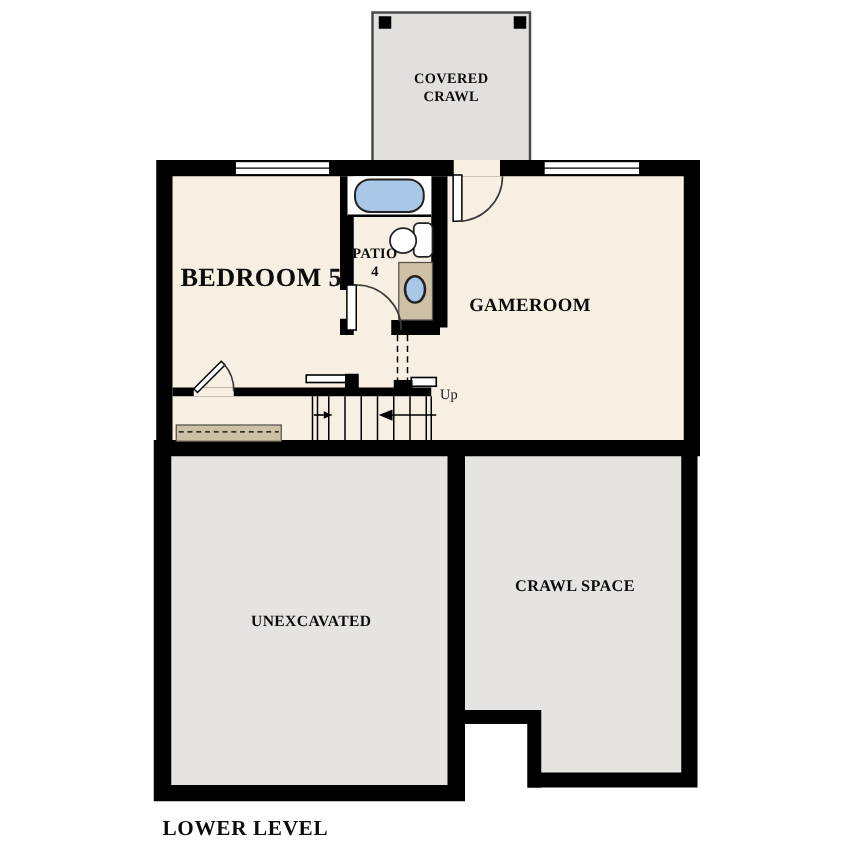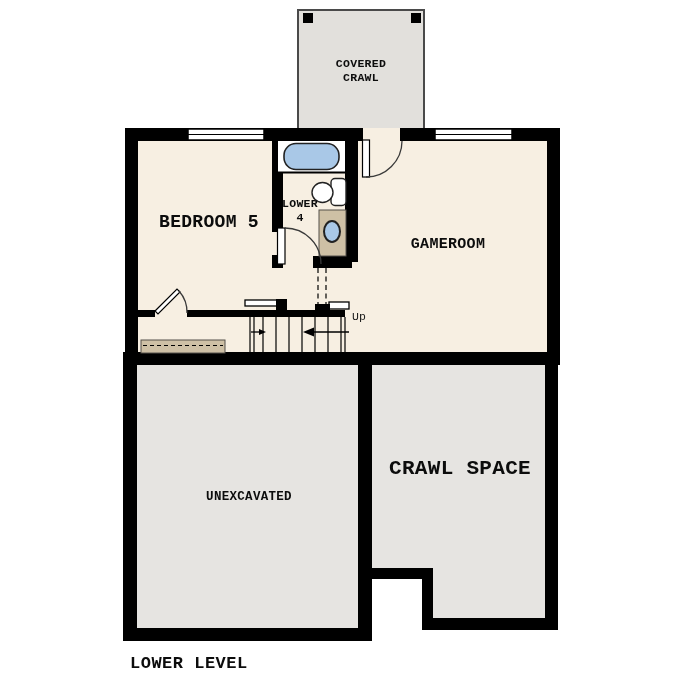--- a/index.html
+++ b/index.html
@@ -1,18 +1,18 @@
 <!DOCTYPE html>
 <html style="--wall: #000000; --floor: #f7efe2; --area-gray: #e6e4e1; --patio-gray: #e2e0dc; --fixture-blue: #a9c8e7; --wood-tan: #cec0a5; --arc-line: #3a3a3a;"><head>
 <meta charset="utf-8">
 <style>
   html,body{margin:0;padding:0;background:#fff;}
   .canvas{
     position:relative;width:602px;height:687px;background:#ffffff;overflow:hidden;
-    font-family:Liberation Mono, monospace;
+    font-family:Liberation Serif, serif;
   }
   svg{position:absolute;left:0;top:0;}
   
   .wall{fill:var(--wall,#000);}
   .floor{fill:var(--floor,#f7efe2);}
   .gray{fill:var(--area-gray,#e6e4e1);}
   .patio-rect{fill:var(--patio-gray,#e2e0dc);stroke:#4a4a4a;stroke-width:2;}
   .whitebg{fill:#ffffff;}
   .tan{fill:var(--wood-tan,#cec0a5);stroke:#55504a;stroke-width:1;}
   .blue{fill:var(--fixture-blue,#a9c8e7);}
@@ -28,25 +28,25 @@
   .arrowhead{fill:#000;}
   .thinline{stroke:#000;stroke-width:2;}
   .storedash{stroke:#000;stroke-width:1;stroke-dasharray:4 3;}
 
   .label{
     position:absolute;transform:translate(-50%,-50%);
     text-align:center;color:#0c0c0c;font-weight:bold;white-space:nowrap;
     letter-spacing:0.3px;line-height:1.25;
   }
   .lbl-patio{font-size:11.5px;}
-  .lbl-bedroom{font-size:18px;}
+  .lbl-bedroom{font-size:21px;}
   .lbl-bath{font-size:11.5px;}
   .lbl-gameroom{font-size:15px;}
   .lbl-unex{font-size:12.5px;}
-  .lbl-crawl{font-size:21px;}
+  .lbl-crawl{font-size:13px;}
   .lbl-up{
     position:absolute;transform:translate(0,-50%);
     font-size:11.5px;font-weight:normal;color:#1a1a1a;white-space:nowrap;
   }
   .lbl-title{
     position:absolute;transform:translate(0,-50%);
     font-size:17px;font-weight:bold;color:#0c0c0c;letter-spacing:0.5px;white-space:nowrap;
   }
 </style>
 </head>
@@ -153,25 +153,25 @@
   </svg>
 
   <div class="label lbl-patio" style="left:361px;top:71px;">
     <div>COVERED</div>
     <div>CRAWL</div>
   </div>
 
   <div class="label lbl-bedroom" style="left:209px;top:222px;">BEDROOM 5</div>
 
   <div class="label lbl-bath" style="left:300px;top:211px;">
-    <div>LOWER</div>
+    <div>PATIO</div>
     <div>4</div>
   </div>
 
-  <div class="label lbl-gameroom" style="left:448px;top:245px;text-align:right;">GAMEROOM</div>
+  <div class="label lbl-gameroom" style="left:424px;top:245px;text-align:right;">GAMEROOM</div>
 
   <div class="label lbl-unex" style="left:249px;top:498px;text-align:center;">UNEXCAVATED</div>
 
   <div class="label lbl-crawl" style="left:460px;top:469px;">CRAWL SPACE</div>
 
   <div class="lbl-up" style="left:352px;top:316px;">Up</div>
 
   <div class="lbl-title" style="left:130px;top:663px;text-align:right;">LOWER LEVEL</div>
 
 </div>

